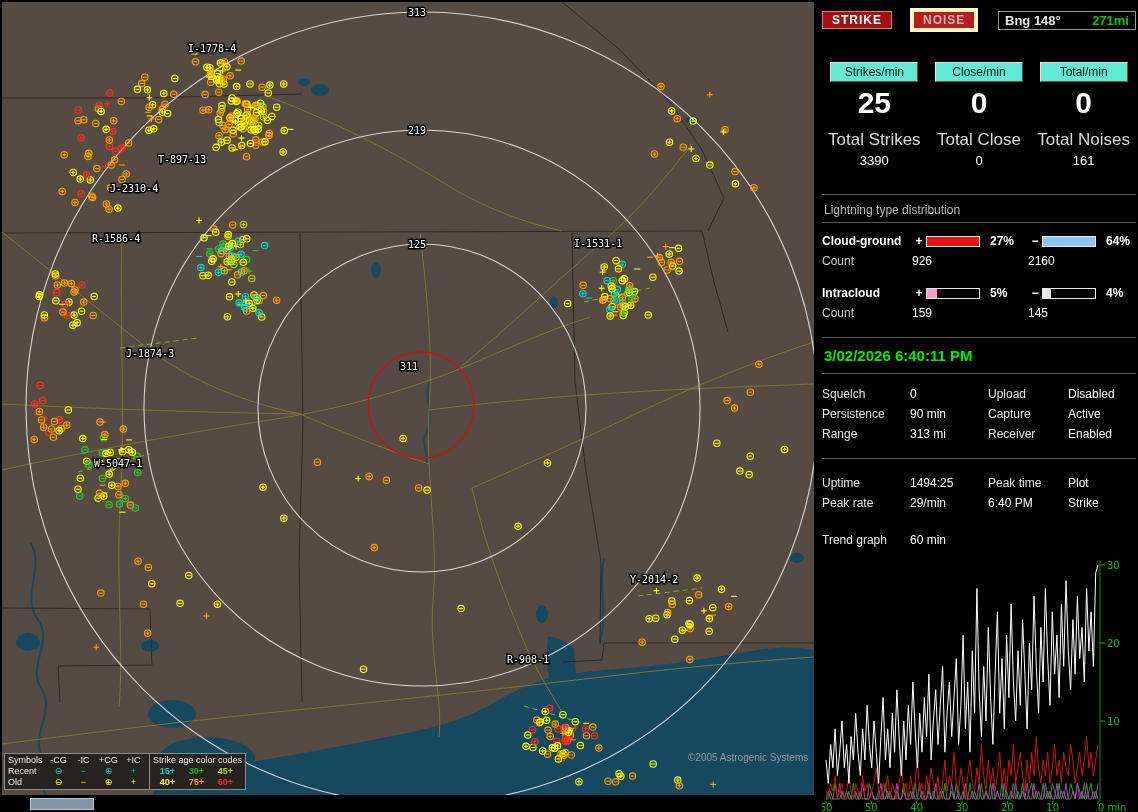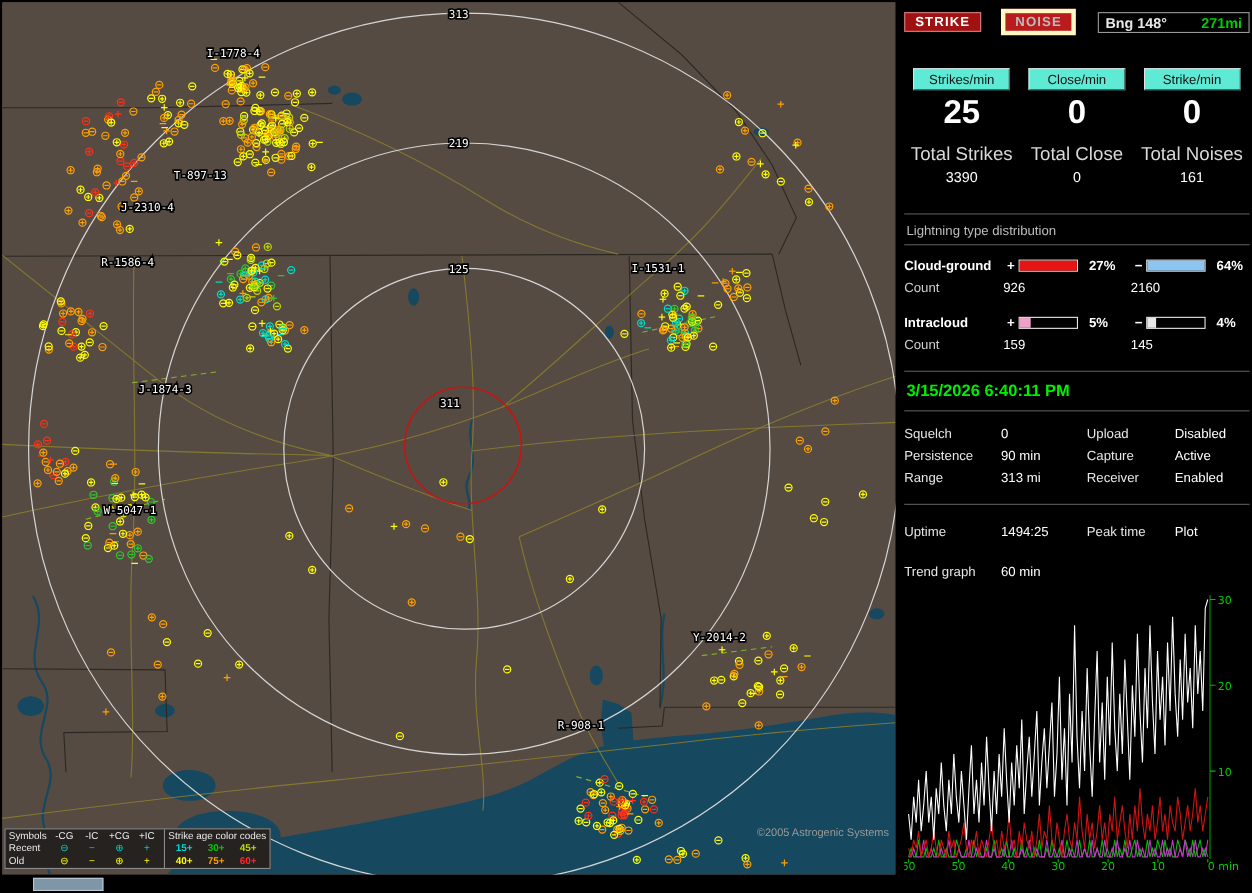--- a/index.html
+++ b/index.html
@@ -2563,21 +2563,21 @@
       <div class="chip noise">NOISE</div>
       <div class="bng">
         <span>Bng 148°</span>
         <span class="grn">271mi</span>
       </div>
     </div>
 
     <div class="row3 rate-row">
       <div><span class="rate-chip">Strikes/min</span></div>
       <div><span class="rate-chip">Close/min</span></div>
-      <div><span class="rate-chip">Strike/min</span></div>
+      <div><span class="rate-chip">Total/min</span></div>
     </div>
 
     <div class="row3 num-row">
       <div class="big-num">25</div>
       <div class="big-num">0</div>
       <div class="big-num">0</div>
     </div>
 
     <div class="row3 tlabel-row">
       <div>Total Strikes</div>
@@ -2627,21 +2627,21 @@
       <span class="pct">4%</span>
     </div>
     <div class="count-row">
       <span>Count</span>
       <span class="cnt">159</span>
       <span class="cnt">145</span>
     </div>
 
     <div class="sep sep2"></div>
 
-    <div class="datetime">3/15/2026 6:40:11 PM</div>
+    <div class="datetime">3/02/2026 6:40:11 PM</div>
 
     <div class="sep"></div>
 
     <div class="grid4 settings">
       <span class="lab">Squelch</span>
       <span class="val">0</span>
       <span class="lab">Upload</span>
       <span class="val status-val dim">Disabled</span>
     </div>
     <div class="grid4">
@@ -2657,20 +2657,26 @@
       <span class="val status-val grn">Enabled</span>
     </div>
 
     <div class="sep sep2"></div>
 
     <div class="grid4 status">
       <span class="lab">Uptime</span>
       <span class="val">1494:25</span>
       <span class="lab">Peak time</span>
       <span class="val">Plot</span>
+    </div>
+    <div class="grid4">
+      <span class="lab">Peak rate</span>
+      <span class="val">29/min</span>
+      <span class="val">6:40 PM</span>
+      <span class="val">Strike</span>
     </div>
 
     <div class="trend-row">
       <span class="lab">Trend graph</span>
       <span class="val">60 min</span>
     </div>
     <svg id="trend-svg" width="318" height="258">
         <line x1="278" y1="6" x2="278" y2="246" stroke="#009900" stroke-width="1"></line>
         <line x1="278" y1="166" x2="283" y2="166" stroke="#00bb00" stroke-width="1"></line>
         <text x="285" y="170" fill="#00cc00" font-size="10" font-family="&quot;DejaVu Sans&quot;,sans-serif">10</text>

